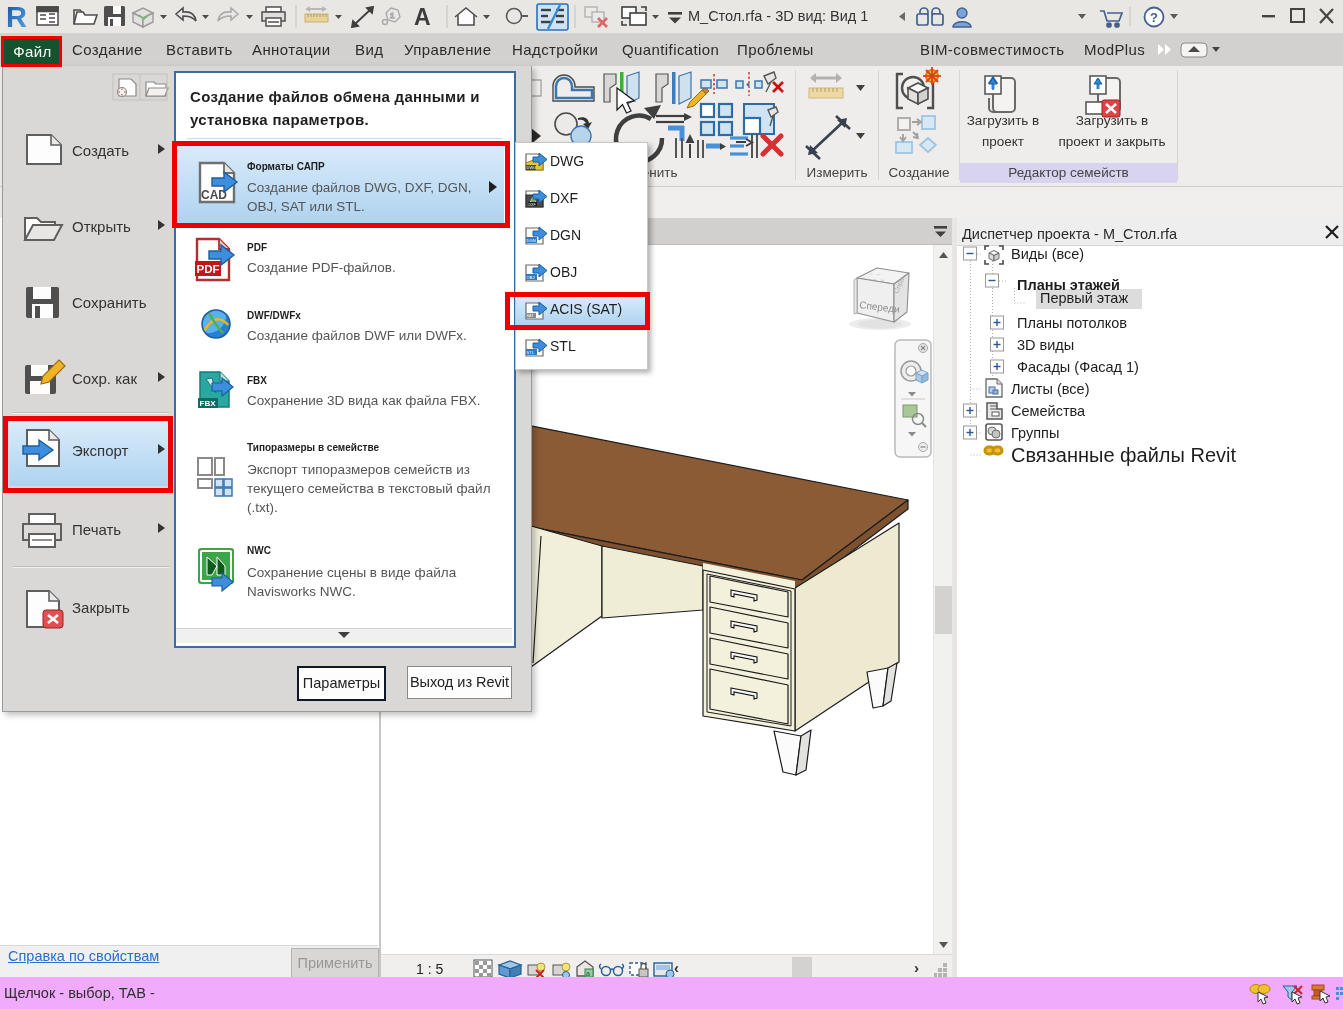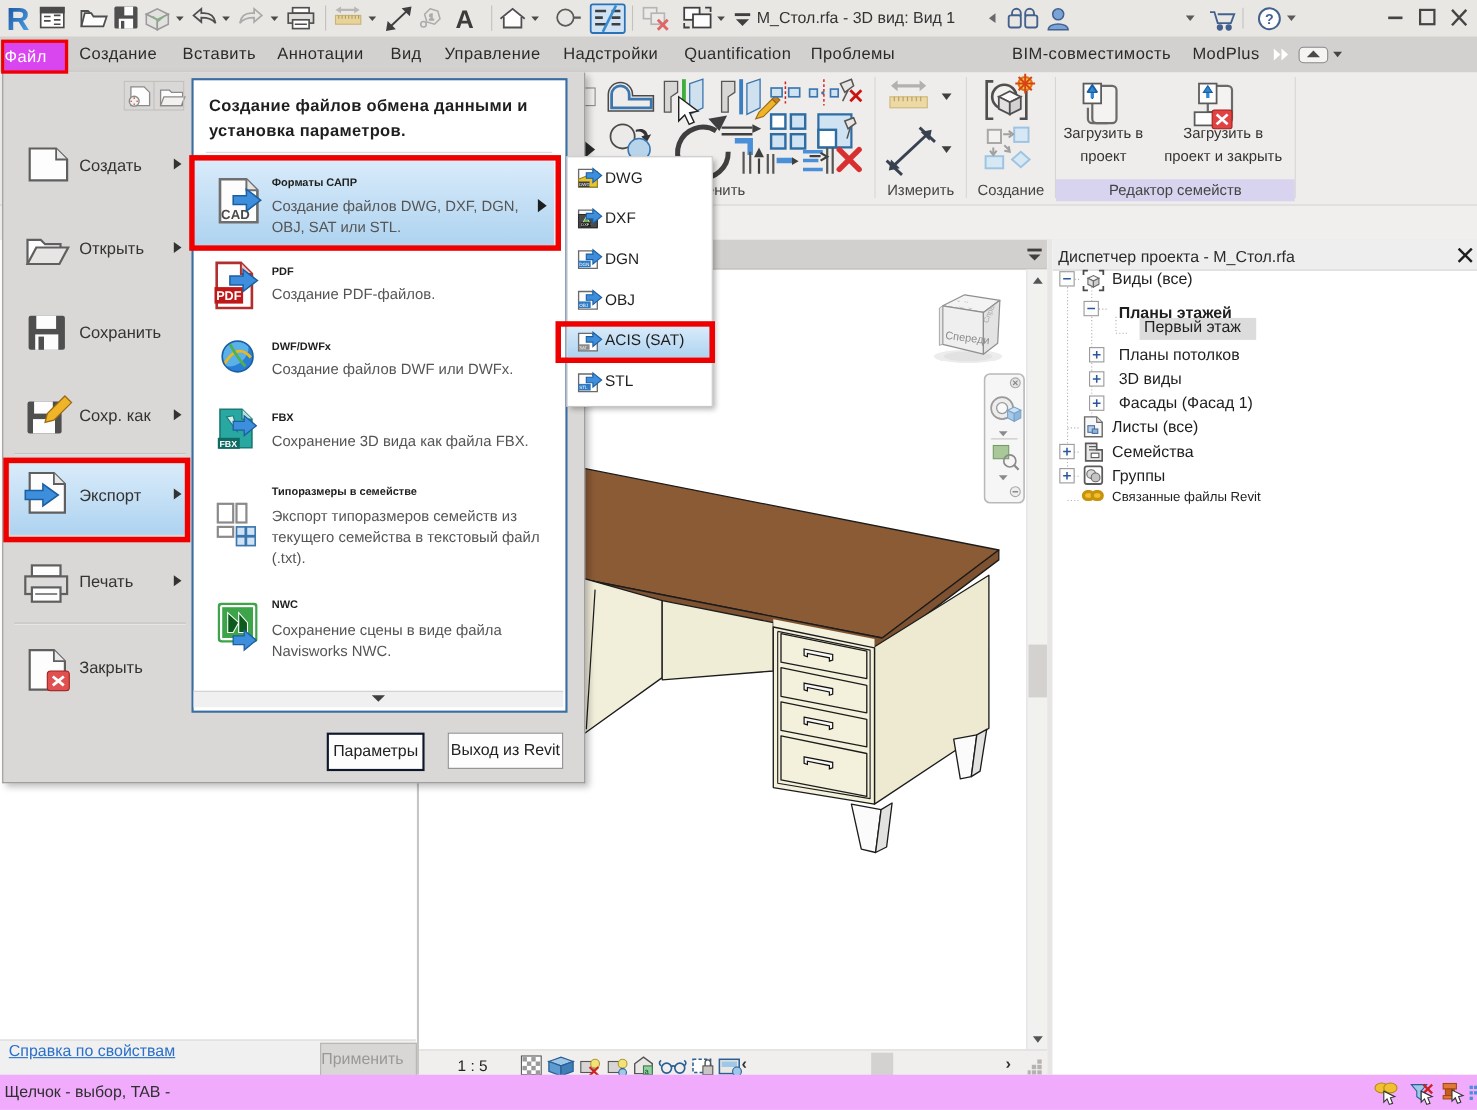--- a/index.html
+++ b/index.html
@@ -196,21 +196,21 @@
 
  <rect x="1262" y="15" width="13" height="2.4" fill="#444"></rect>
  <rect x="1291" y="9" width="13" height="13" fill="none" stroke="#444" stroke-width="2"></rect>
  <g stroke="#444" stroke-width="2.2">
         <line x1="1320" y1="9" x2="1333" y2="23"></line>
         <line x1="1333" y1="9" x2="1320" y2="23"></line>
       </g>
 </svg>
 </div>
 <div class="abs" id="tabrow">
- <div class="tab" style="left:4px;top:5px;width:57px;height:28px;line-height:28px;background:#d946ef;color:#fff;text-align:left;">Файл</div>
+ <div class="tab" style="left:4px;top:5px;width:57px;height:28px;line-height:28px;background:#14532d;color:#fff;text-align:center;">Файл</div>
  <div class="tab" style="left:72px;">Создание</div>
  <div class="tab" style="left:166px;">Вставить</div>
  <div class="tab" style="left:252px;">Аннотации</div>
  <div class="tab" style="left:355px;">Вид</div>
  <div class="tab" style="left:404px;text-align:center;">Управление</div>
  <div class="tab" style="left:512px;">Надстройки</div>
  <div class="tab" style="left:622px;">Quantification</div>
  <div class="tab" style="left:737px;">Проблемы</div>
  <div class="tab" style="left:920px;">BIM-совместимость</div>
  <div class="tab" style="left:1084px;">ModPlus</div>
@@ -412,21 +412,21 @@
  <div class="psep" style="left:959px;"></div>
  <div class="plabel" style="left:960px;width:217px;background:#d8d3ee;">Редактор семейств</div>
  <div class="psep" style="left:1177px;"></div>
  <div class="abs" style="left:953px;top:44px;width:100px;font-size:13.5px;color:#333;text-align:center;line-height:21px;">Загрузить в<br>проект</div>
  <div class="abs" style="left:1042px;top:44px;width:140px;font-size:13.5px;color:#333;text-align:center;line-height:21px;">Загрузить в<br>проект и закрыть</div>
 </div>
 <div class="abs" id="optionsbar"></div>
 <div class="abs" id="props"></div>
 <div class="abs" id="propsfoot">
  <a style="position:absolute;left:8px;top:2px;font-size:14.5px;color:#2a6fc9;text-decoration:underline;">Справка по свойствам</a>
- <div style="position:absolute;left:291px;top:2px;width:86px;height:29px;background:#d9d7d5;border:1px solid #b5b3b1;color:#9a9896;font-size:14.5px;line-height:29px;">Применить</div>
+ <div style="position:absolute;left:291px;top:2px;width:86px;height:29px;background:#d9d7d5;border:1px solid #b5b3b1;color:#9a9896;font-size:14.5px;text-align:center;line-height:29px;">Применить</div>
 </div>
 <div class="abs" id="vsplit"></div>
 <div class="abs" id="viewport">
 <svg class="abs" style="left:0;top:27px" width="571" height="709" viewBox="381 245 571 709">
  <g stroke="#1c1c1c" stroke-width="1.2" stroke-linejoin="round">
 
   <polygon points="420,404 908,500 802,580 420,505" fill="#8b5b36"></polygon>
   <polygon points="420,505 802,580 908,500 908,509 802,589 420,514" fill="#7e5230"></polygon>
 
   <polygon points="524,524 602,546 602,616 524,672" fill="#f1eeda"></polygon>
@@ -681,21 +681,21 @@
     </svg>
  <div class="abs" style="left:54px;top:28px;font-size:14.5px;color:#1e1e1e;">Виды (все)</div>
  <div class="abs" style="left:60px;top:59px;font-size:14.5px;color:#1e1e1e;font-weight:bold;">Планы этажей</div>
  <div class="abs" style="left:83px;top:72px;font-size:14.5px;color:#1e1e1e;">Первый этаж</div>
  <div class="abs" style="left:60px;top:97px;font-size:14.5px;color:#1e1e1e;">Планы потолков</div>
  <div class="abs" style="left:60px;top:119px;font-size:14.5px;color:#1e1e1e;">3D виды</div>
  <div class="abs" style="left:60px;top:141px;font-size:14.5px;color:#1e1e1e;">Фасады (Фасад 1)</div>
  <div class="abs" style="left:54px;top:163px;font-size:14.5px;color:#1e1e1e;">Листы (все)</div>
  <div class="abs" style="left:54px;top:185px;font-size:14.5px;color:#1e1e1e;">Семейства</div>
  <div class="abs" style="left:54px;top:207px;font-size:14.5px;color:#1e1e1e;">Группы</div>
- <div class="abs" style="left:54px;top:226px;font-size:12px;color:#1e1e1e;">Связанные файлы Revit</div>
+ <div class="abs" style="left:54px;top:226px;font-size:20px;color:#1e1e1e;">Связанные файлы Revit</div>
 </div>
 <div class="abs" id="statusbar">
  <div class="abs" style="left:4px;top:8px;font-size:14.5px;color:#2f2f2f;">Щелчок - выбор, TAB -</div>
  <svg class="abs" style="left:1248px;top:6px" width="95" height="24" viewBox="0 0 95 24">
   <g>
         <ellipse cx="8" cy="6" rx="6" ry="4.5" fill="#f0c030" stroke="#b08a10"></ellipse>
         <ellipse cx="16" cy="6" rx="6" ry="4.5" fill="#f0c030" stroke="#b08a10"></ellipse>
   <path d="M10 9 l0 10 l3 -3 l2 5 l3 -1 l-2 -5 l4 -1 Z" fill="#fff" stroke="#333"></path>
       </g>
   <g>

